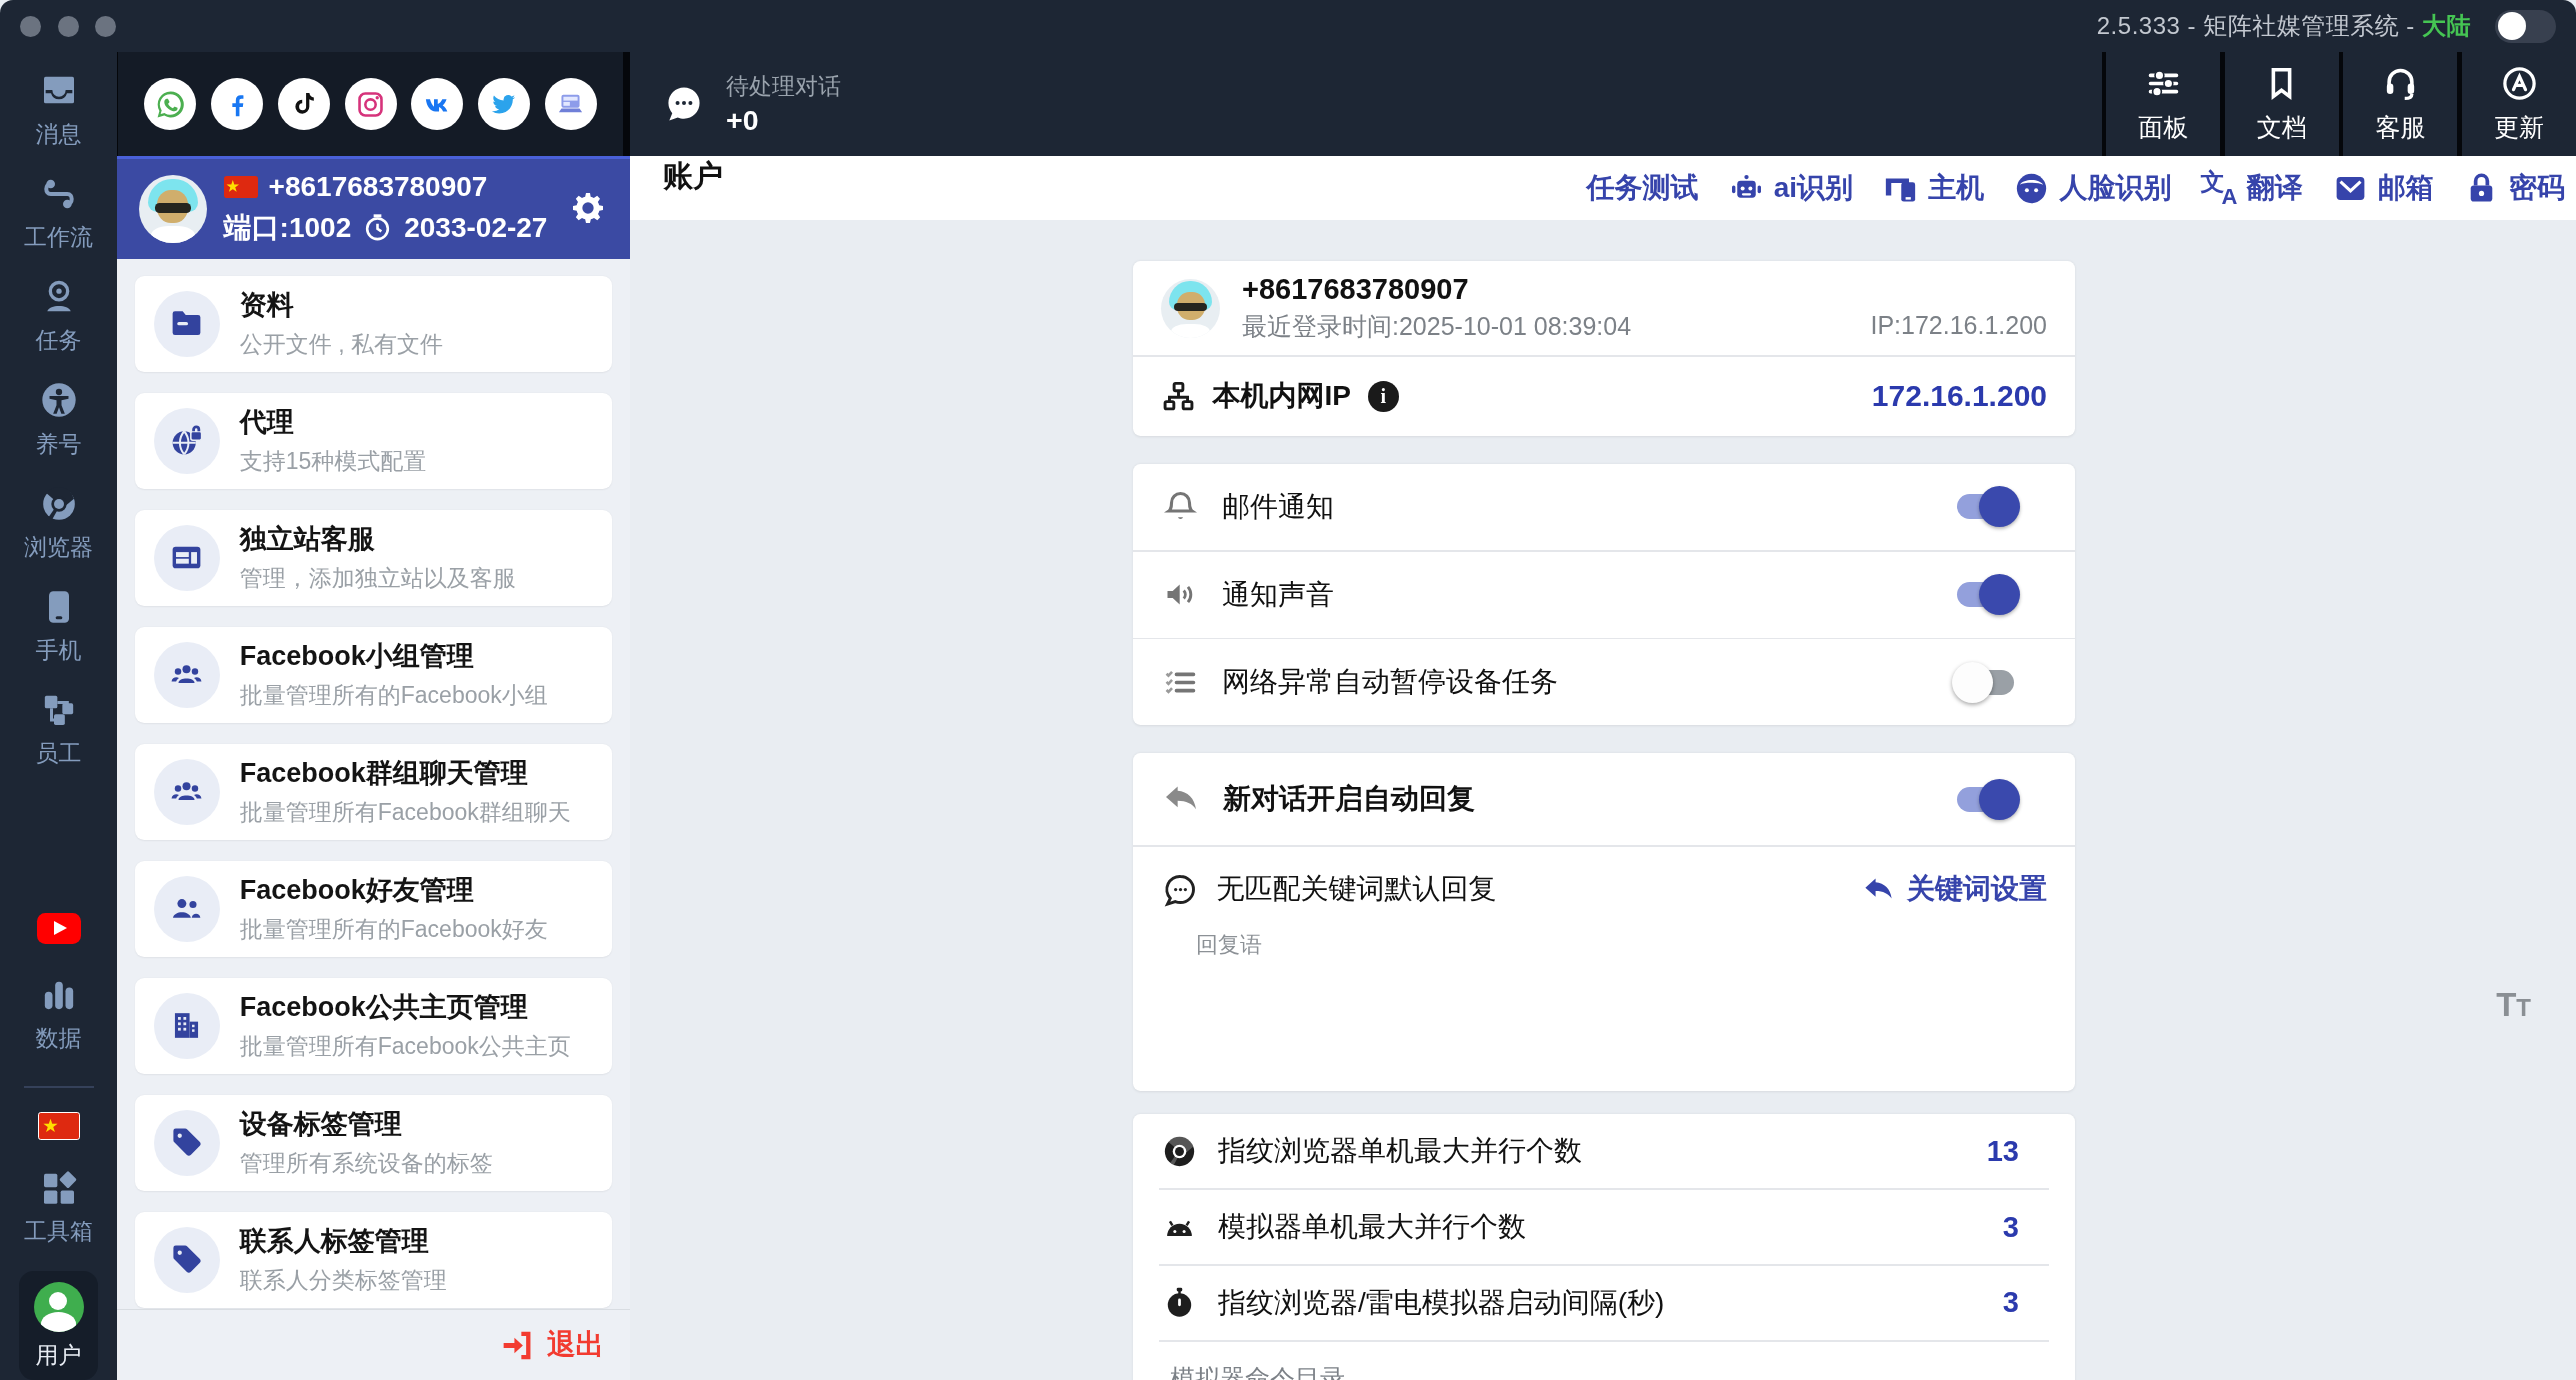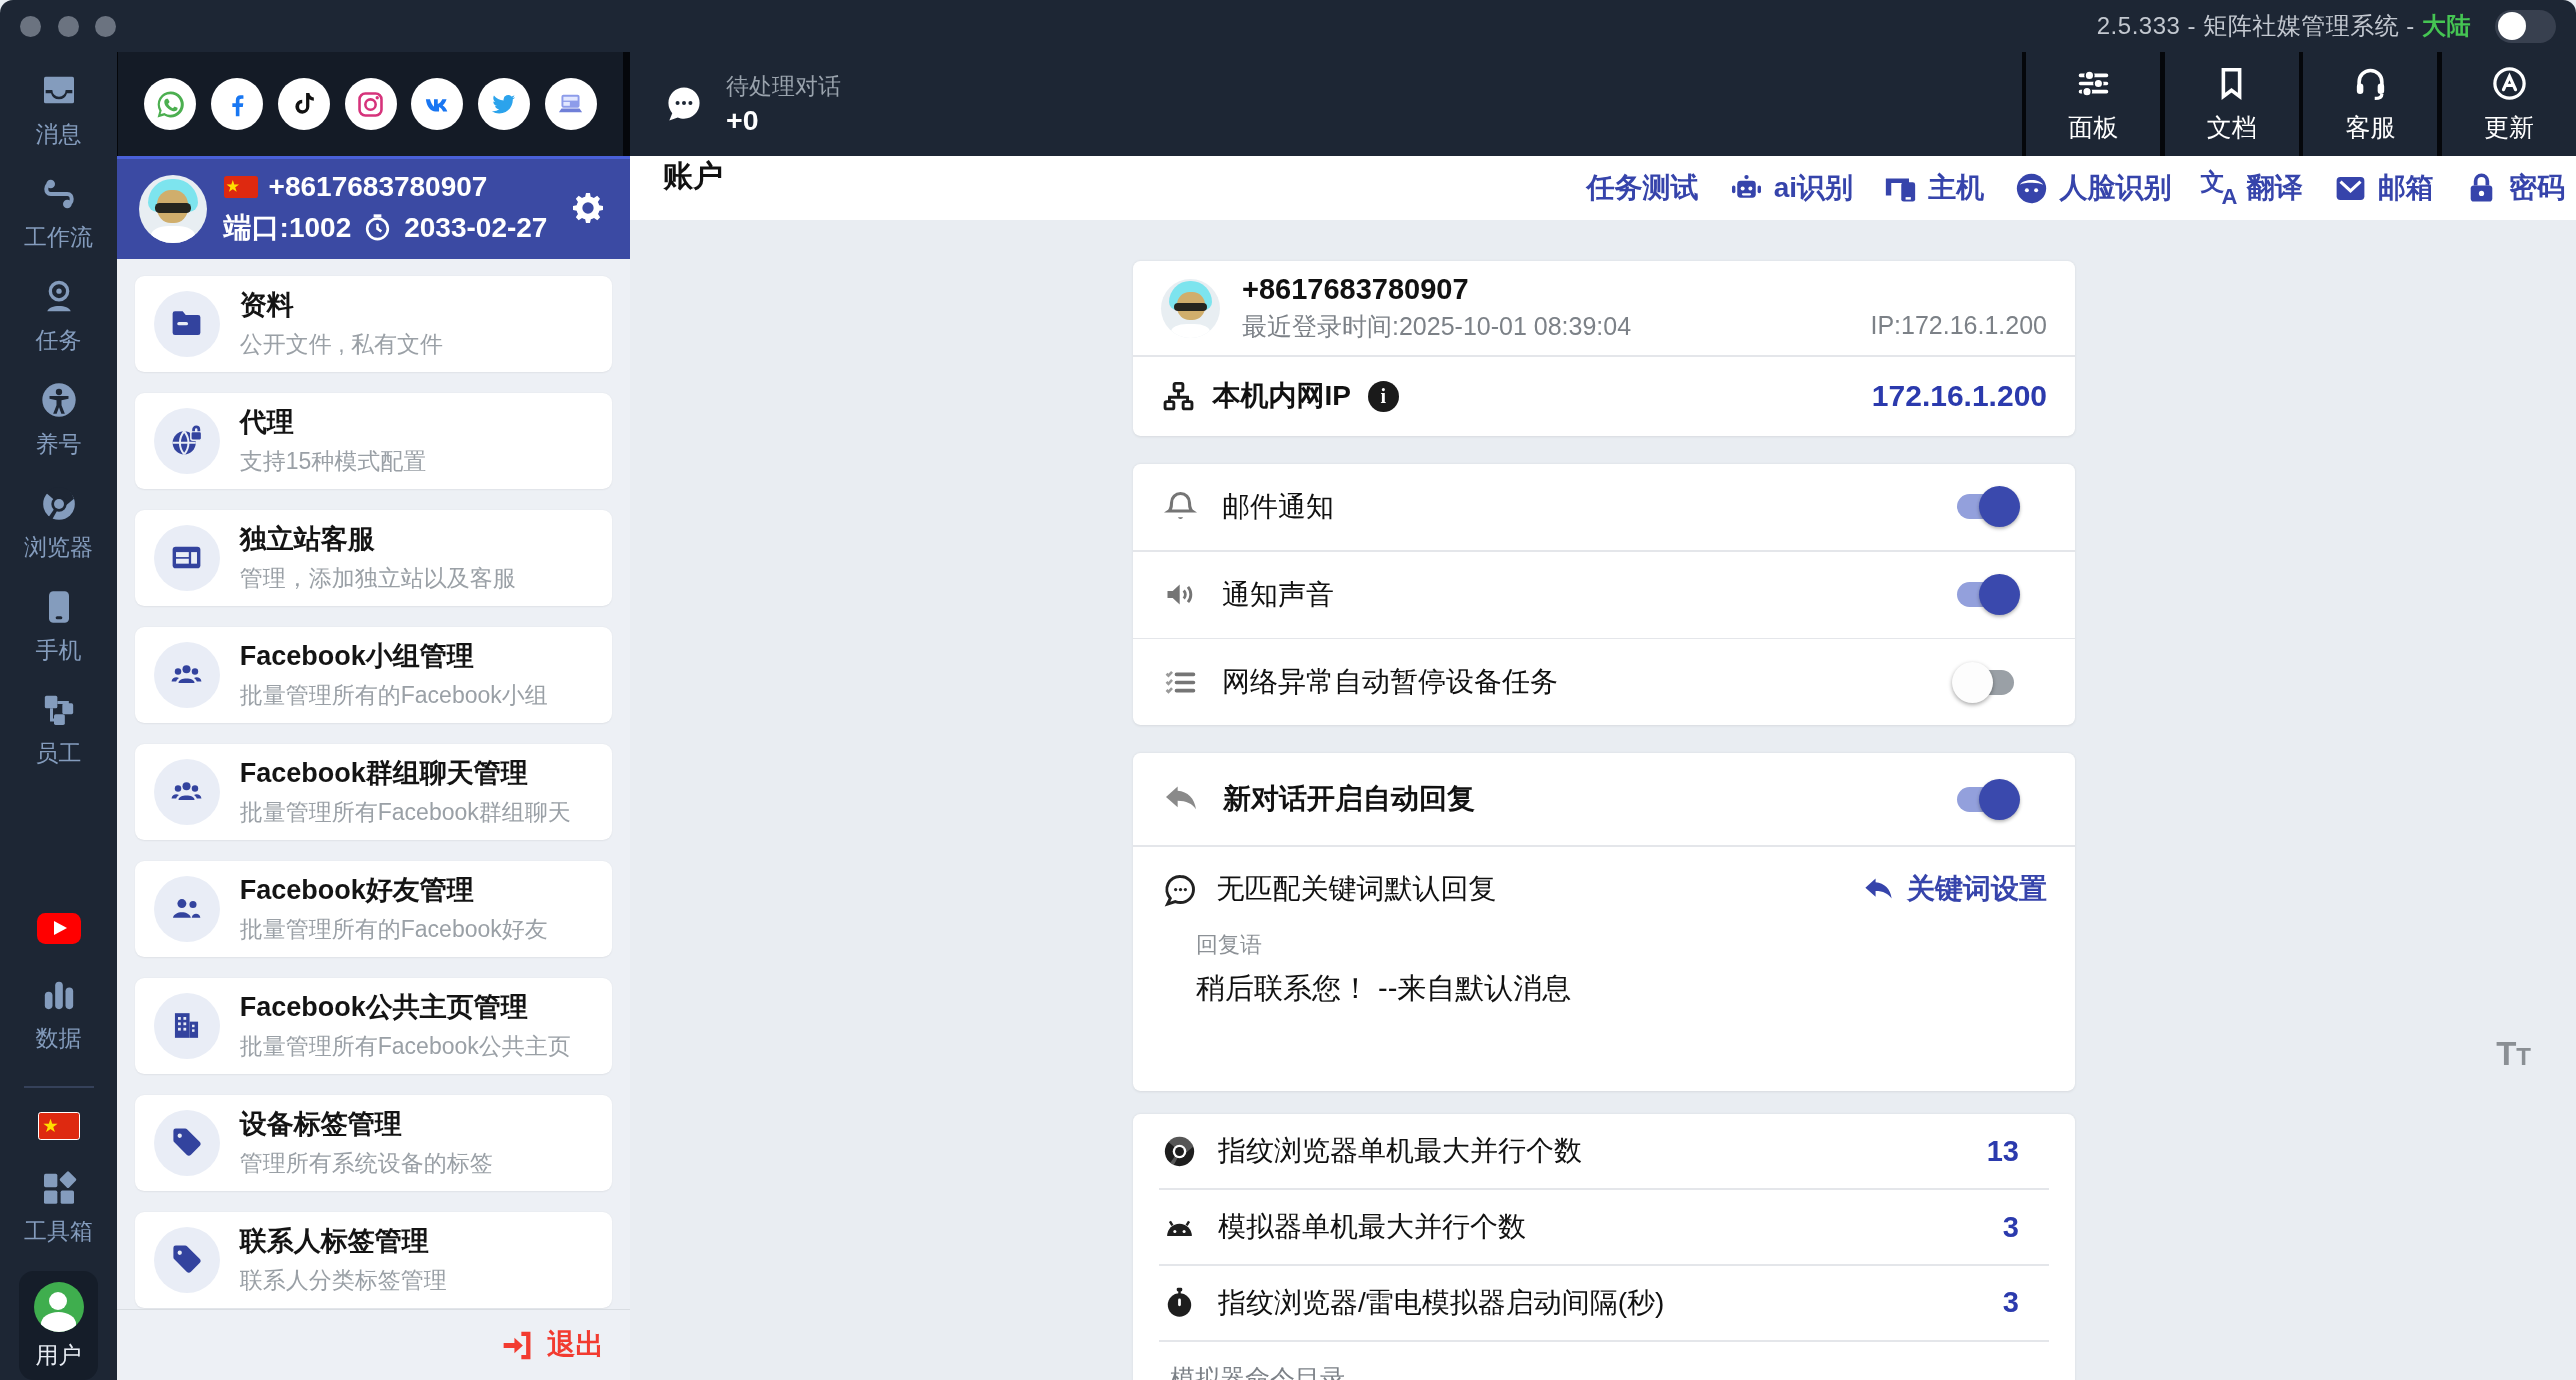--- a/index.html
+++ b/index.html
@@ -76,21 +76,21 @@
   .logout { display:flex; align-items:center; gap:11px; color:#f23b30; font-size:28.5px; font-weight:bold; cursor:pointer; }
   .logout svg { width:37px; height:37px; }
 
   
   .main { flex:1; display:flex; flex-direction:column; background:#05070b; min-width:0; }
   .main-topstrip { height:104px; display:flex; gap:4.6px; background:#05070b; }
   .chat-tile { flex:1; background:#1d2634; display:flex; align-items:center; padding-left:32px; gap:20px; }
   .chat-tile svg { width:44px; height:44px; }
   .pending-label { color:#9aa3ad; font-size:23px; }
   .pending-count { color:#fff; font-size:28.5px; font-weight:bold; margin-top:2.8px; }
-  .action-tile { width:134px; background:#1d2634; display:flex; flex-direction:column; align-items:center;
+  .action-tile { width:114px; background:#1d2634; display:flex; flex-direction:column; align-items:center;
                  justify-content:center; gap:8.3px; color:#fff; cursor:pointer; }
   .action-tile svg { width:39px; height:39px; }
   .action-tile .alabel { font-size:25px; }
 
   .header-strip { height:64px; background:#fff; display:flex; padding:0 11px 0 33px; }
   .page-title { font-size:30px; font-weight:bold; color:#111; }
   .header-links { margin-left:auto; display:flex; align-items:center; gap:29px; }
   .hlink { display:flex; align-items:center; gap:9.2px; color:#3644ab; font-size:28px; font-weight:bold; cursor:pointer; }
   .hlink svg { width:37px; height:37px; }
   .tr-ic { position:relative; width:37px; height:37px; display:inline-block; }
@@ -702,21 +702,20 @@
             </svg>
           <span class="c2-label">无匹配关键词默认回复</span>
           <div class="kw-btn">
             <svg viewBox="0 0 24 24">
                 <path fill="#3644ab" d="M10 4.5L3 10.8l7 6.2v-4c5.2 0 8.6 1.7 11 5.2-.8-6.7-5-10.7-11-11.2z"></path>
               </svg>
             <span>关键词设置</span>
           </div>
         </div>
         <div class="reply-caption">回复语</div>
-        <div class="reply-text">稍后联系您！ --来自默认消息</div>
         <div class="tt-ic"><span class="T1">T</span><span class="T2">T</span></div>
       </div>
 
       <div class="card cardD">
         <div class="crow lrow">
           <svg viewBox="0 0 24 24">
               <circle cx="12" cy="12" r="9.5" fill="#1e1e1e"></circle>
               <path fill="#fff" d="M12 12L4.5 5.5A9.5 9.5 0 0 1 21 8.8l-6 5z" opacity="0.25"></path>
               <circle cx="12" cy="12" r="4.4" fill="#fff"></circle>
               <circle cx="12" cy="12" r="2.9" fill="#1e1e1e"></circle>

